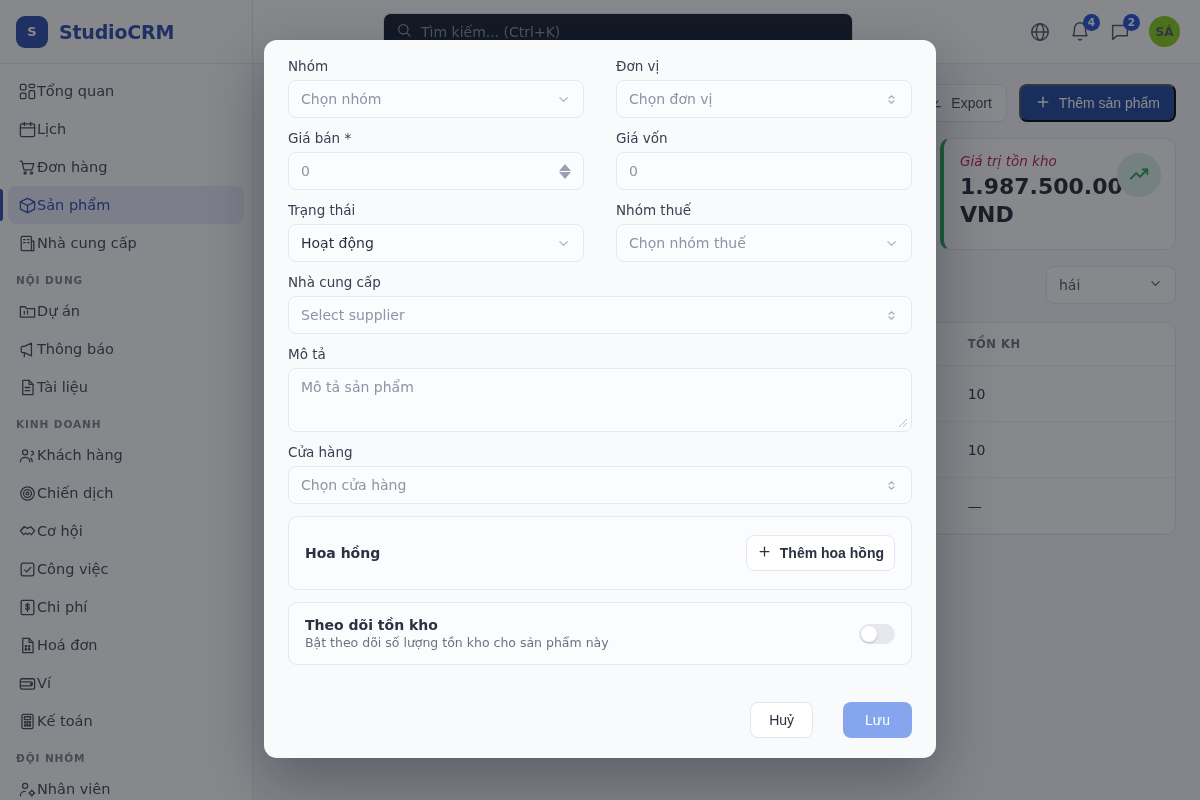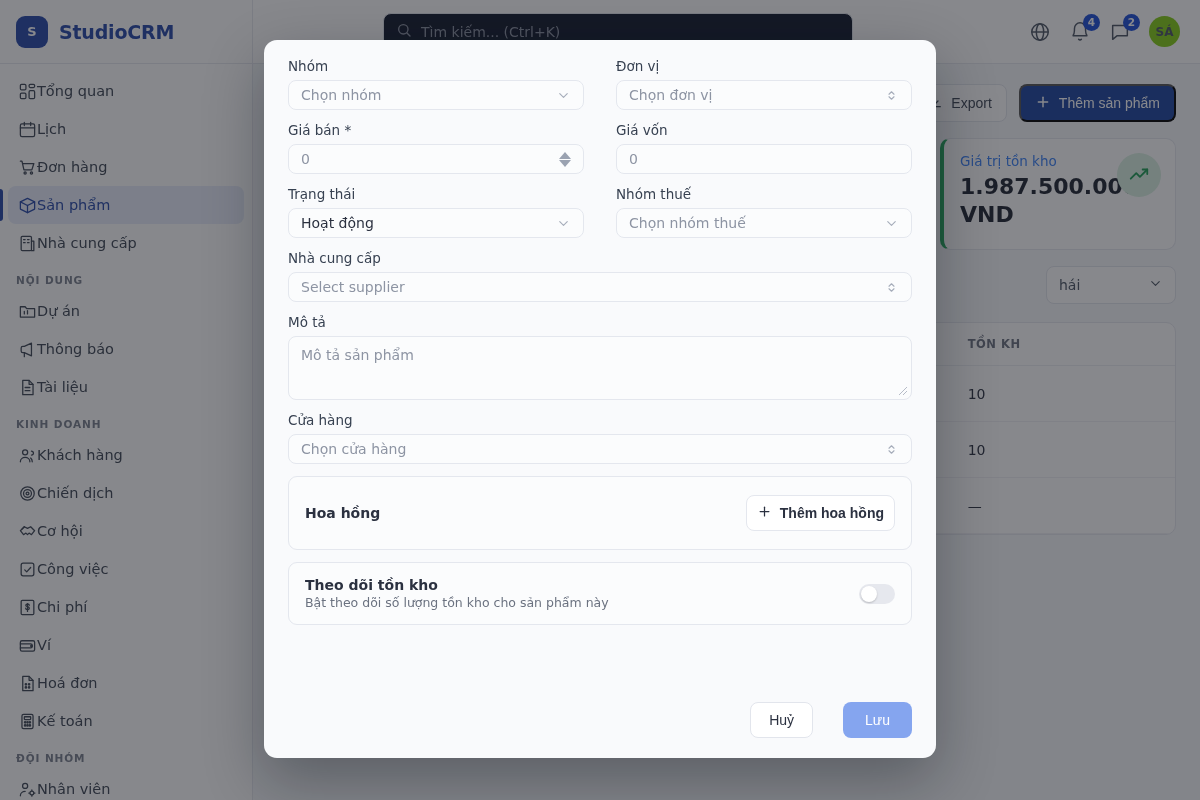--- a/index.html
+++ b/index.html
@@ -95,21 +95,21 @@
   }
   .btn-outline { background: #fff; border: 1px solid #e2e5ec; color: #3d4654; }
   .btn-primary { background: #1d44a0; color: #fff; font-weight: 500; }
 
   .stats-row { display: flex; gap: 16px; justify-content: flex-end; margin-bottom: 16px; }
   .stat-card {
     width: 236px; background: #fff; border: 1px solid #e6e8ee;
     border-left: 4px solid #22a55b; border-radius: 10px;
     padding: 14px 16px; position: relative; min-height: 112px;
   }
-  .stat-label { font-size: 13.5px; color: #3b82f6; margin-bottom: 4px; }
+  .stat-label { font-size: 13.5px; color: #be185d; margin-bottom: 4px; font-style: italic; }
   .stat-value { font-size: 22px; font-weight: 700; color: #1f2430; line-height: 1.25; }
   .stat-bubble {
     position: absolute; right: 14px; top: 14px;
     width: 44px; height: 44px; border-radius: 50%;
     background: #d9f0e1; display:flex; align-items:center; justify-content:center; color:#1f9d55;
   }
   .stat-bubble svg { width: 22px; height: 22px; }
 
   .filters-row { display: flex; gap: 12px; justify-content: flex-end; margin-bottom: 18px; }
   .filter-select {
@@ -153,21 +153,21 @@
     overflow: hidden;
   }
   .modal-body {
     flex: 1 1 auto; padding: 18px 24px 0 24px; overflow: hidden;
   }
   .form-grid { display: grid; grid-template-columns: 1fr 1fr; column-gap: 32px; }
   .field { margin-bottom: 12px; }
   .field.full { grid-column: 1 / -1; }
   .label { display: block; font-size: 13.5px; color: #374151; margin-bottom: 6px; font-weight: 400; }
   .control {
-    height: 30px; width: 100%; background: #fbfcfd;
+    height: 38px; width: 100%; background: #fbfcfd;
     border: 1px solid #e4e7ee; border-radius: 8px;
     display: flex; align-items: center; padding: 0 12px;
     font-size: 14px; color: #8d94a3; position: relative;
   }
   .control.value { color: #2b3140; }
   .control .chev { margin-left: auto; color: #a6adba; display:flex; }
   .control .chev svg { width: 15px; height: 15px; display: block; }
   .spinner { margin-left: auto; display: flex; flex-direction: column; gap: 1px; color: #9aa2b1; }
   .spinner svg { width: 12px; height: 7px; display: block; }
   .textarea {
@@ -362,39 +362,39 @@
                 <rect x="4" y="3" width="16" height="18" rx="1.5"></rect>
                 <path d="M12 7v10"></path>
                 <path d="M14.2 9.2c0-1-1-1.6-2.2-1.6s-2.2.6-2.2 1.6 1 1.5 2.2 1.8 2.3.8 2.3 1.9-1.1 1.7-2.3 1.7-2.3-.7-2.3-1.7"></path>
               </svg>
             </span>
             <span>Chi phí</span>
           </div>
           <div class="nav-item">
             <span class="nav-icon">
               <svg viewBox="0 0 24 24" fill="none" stroke="currentColor" stroke-width="1.6" stroke-linecap="round" stroke-linejoin="round">
-                <rect x="3" y="6" width="18" height="13" rx="2"></rect>
-                <path d="M3 10h13a2 2 0 0 1 2 2v1a2 2 0 0 1-2 2H3"></path>
-                <circle cx="17" cy="12.5" r="1"></circle>
-              </svg>
-            </span>
-            <span>Ví</span>
-          </div>
-          <div class="nav-item">
-            <span class="nav-icon">
-              <svg viewBox="0 0 24 24" fill="none" stroke="currentColor" stroke-width="1.6" stroke-linecap="round" stroke-linejoin="round">
                 <path d="M6 3h8l5 5v13H6z"></path>
                 <path d="M14 3v5h5"></path>
                 <circle cx="10" cy="13" r=".9"></circle>
                 <circle cx="14" cy="13" r=".9"></circle>
                 <circle cx="10" cy="17" r=".9"></circle>
                 <circle cx="14" cy="17" r=".9"></circle>
               </svg>
             </span>
             <span>Hoá đơn</span>
+          </div>
+          <div class="nav-item">
+            <span class="nav-icon">
+              <svg viewBox="0 0 24 24" fill="none" stroke="currentColor" stroke-width="1.6" stroke-linecap="round" stroke-linejoin="round">
+                <rect x="3" y="6" width="18" height="13" rx="2"></rect>
+                <path d="M3 10h13a2 2 0 0 1 2 2v1a2 2 0 0 1-2 2H3"></path>
+                <circle cx="17" cy="12.5" r="1"></circle>
+              </svg>
+            </span>
+            <span>Ví</span>
           </div>
           <div class="nav-item">
             <span class="nav-icon">
               <svg viewBox="0 0 24 24" fill="none" stroke="currentColor" stroke-width="1.6" stroke-linecap="round" stroke-linejoin="round">
                 <rect x="5" y="3" width="14" height="18" rx="2"></rect>
                 <rect x="8" y="6" width="8" height="3.5" rx=".6"></rect>
                 <circle cx="9" cy="13" r=".9"></circle>
                 <circle cx="12" cy="13" r=".9"></circle>
                 <circle cx="15" cy="13" r=".9"></circle>
                 <circle cx="9" cy="17" r=".9"></circle>

